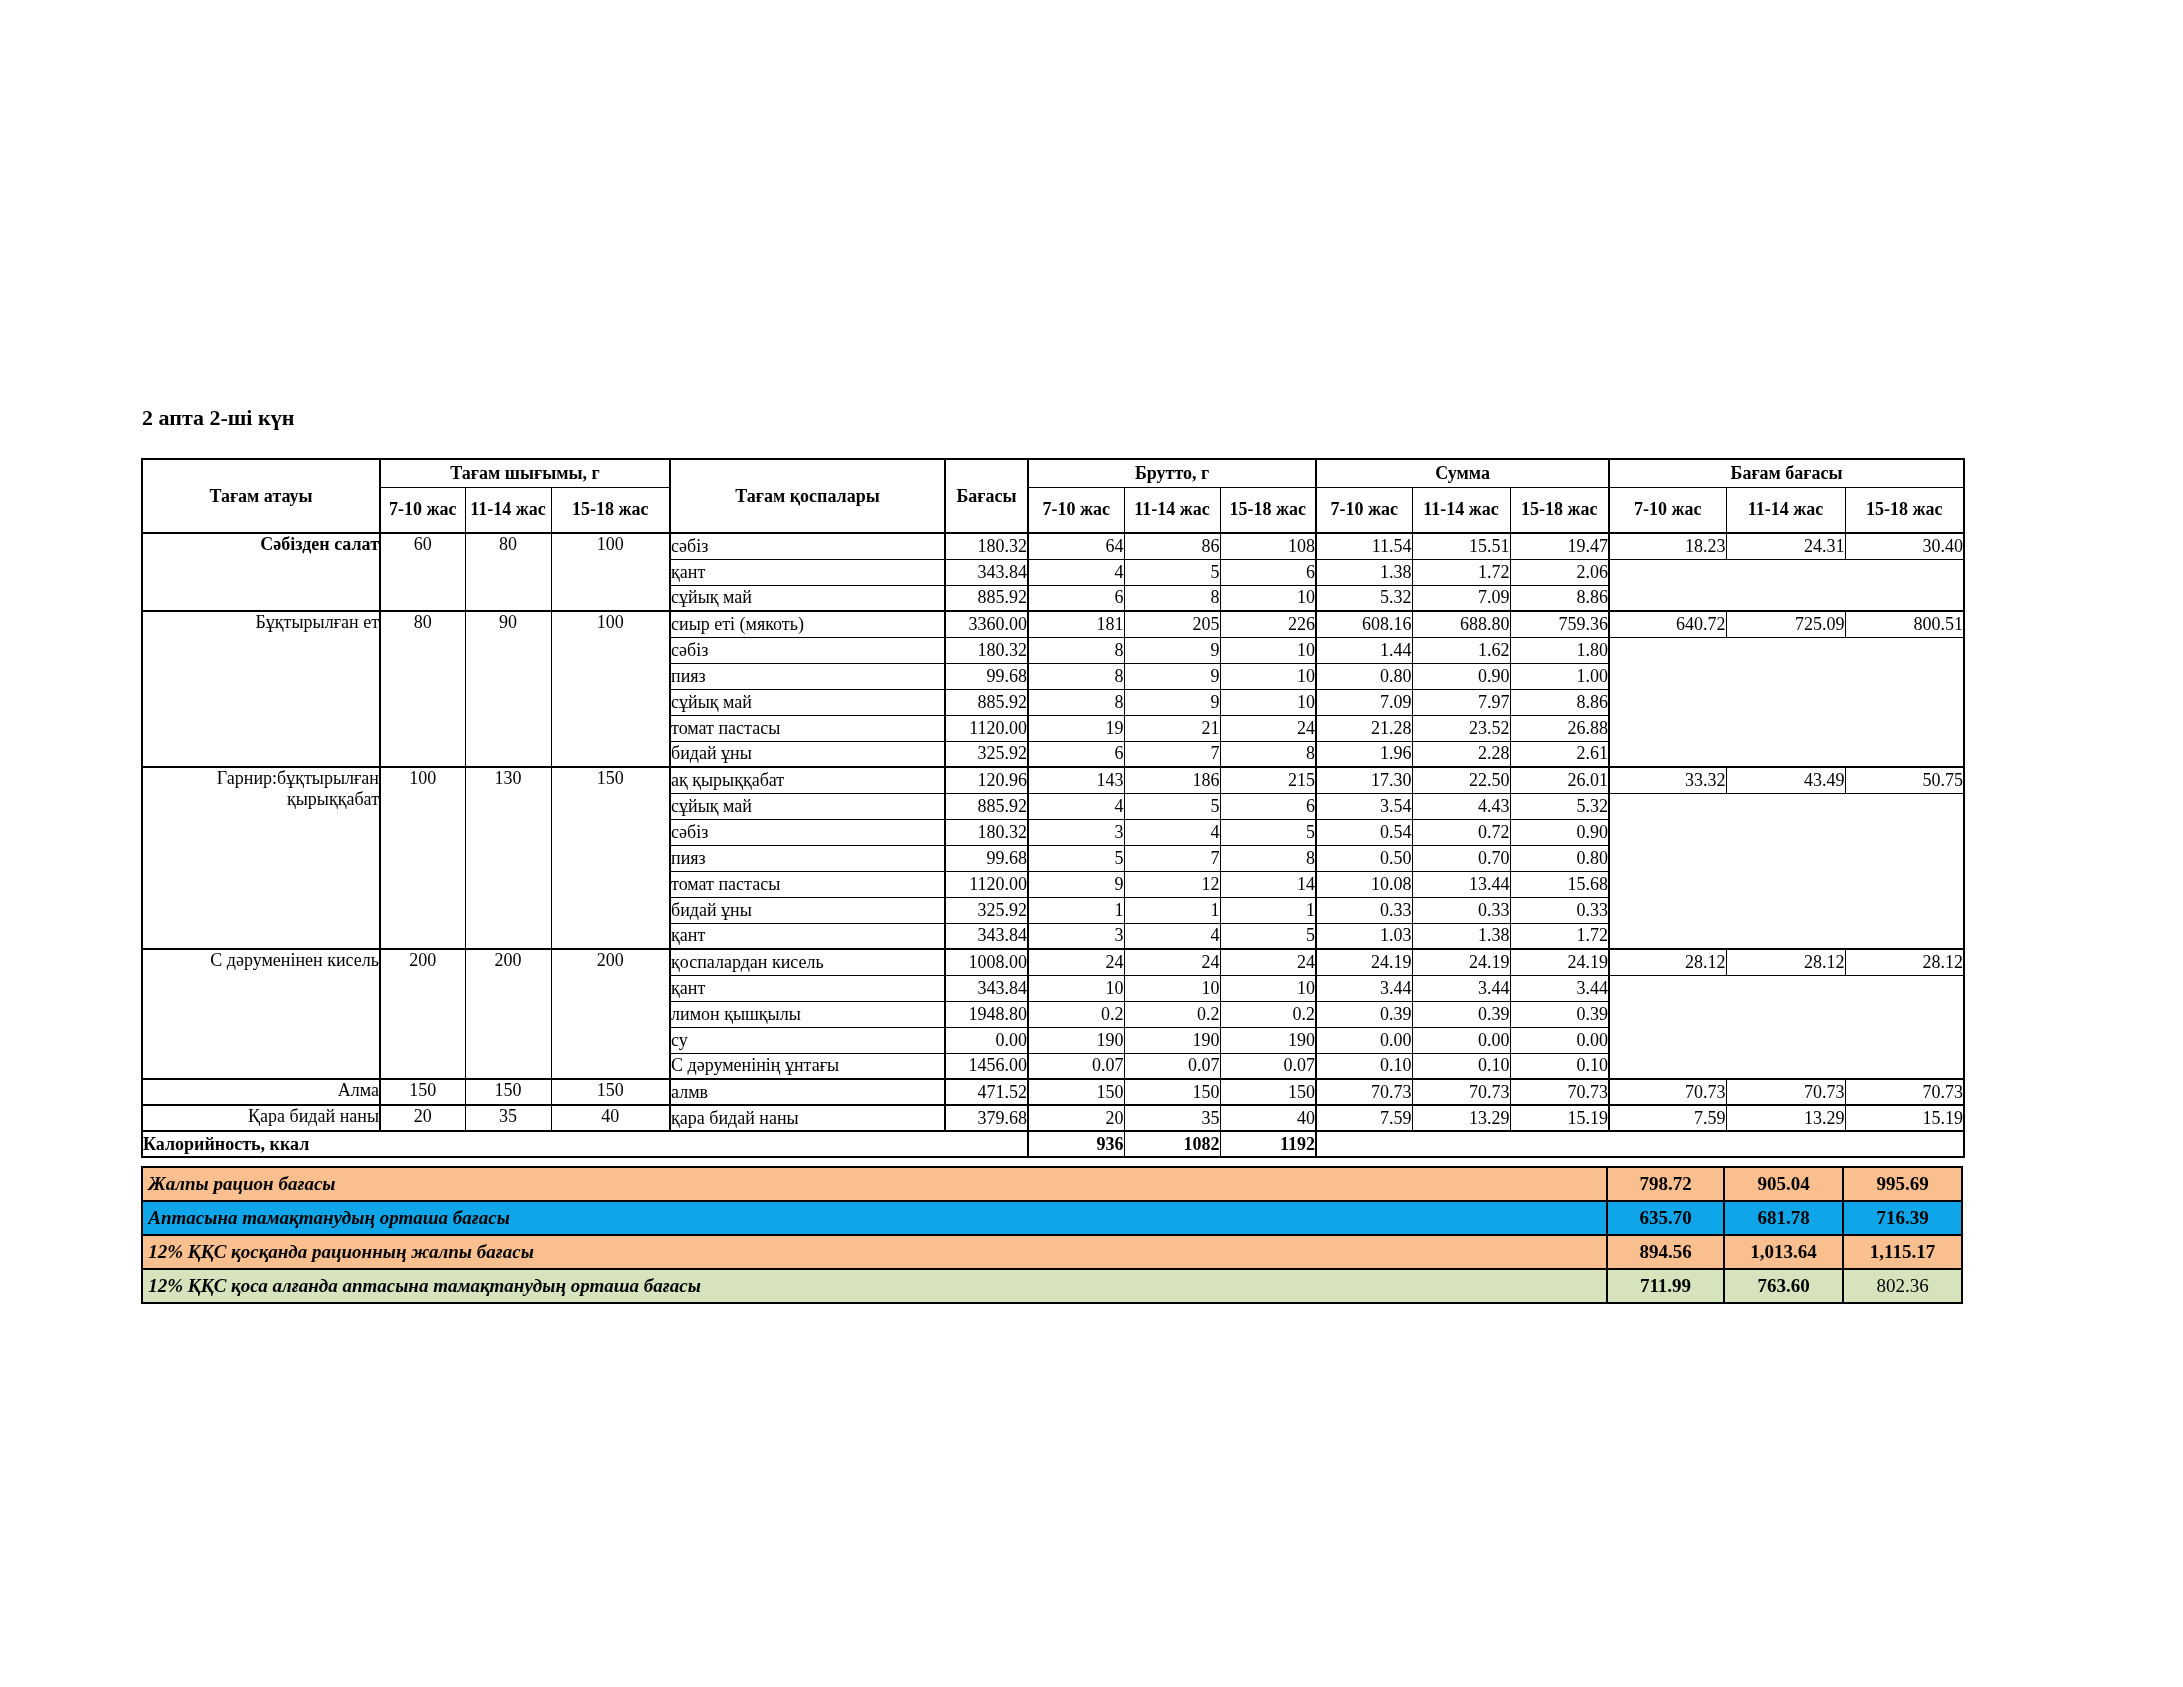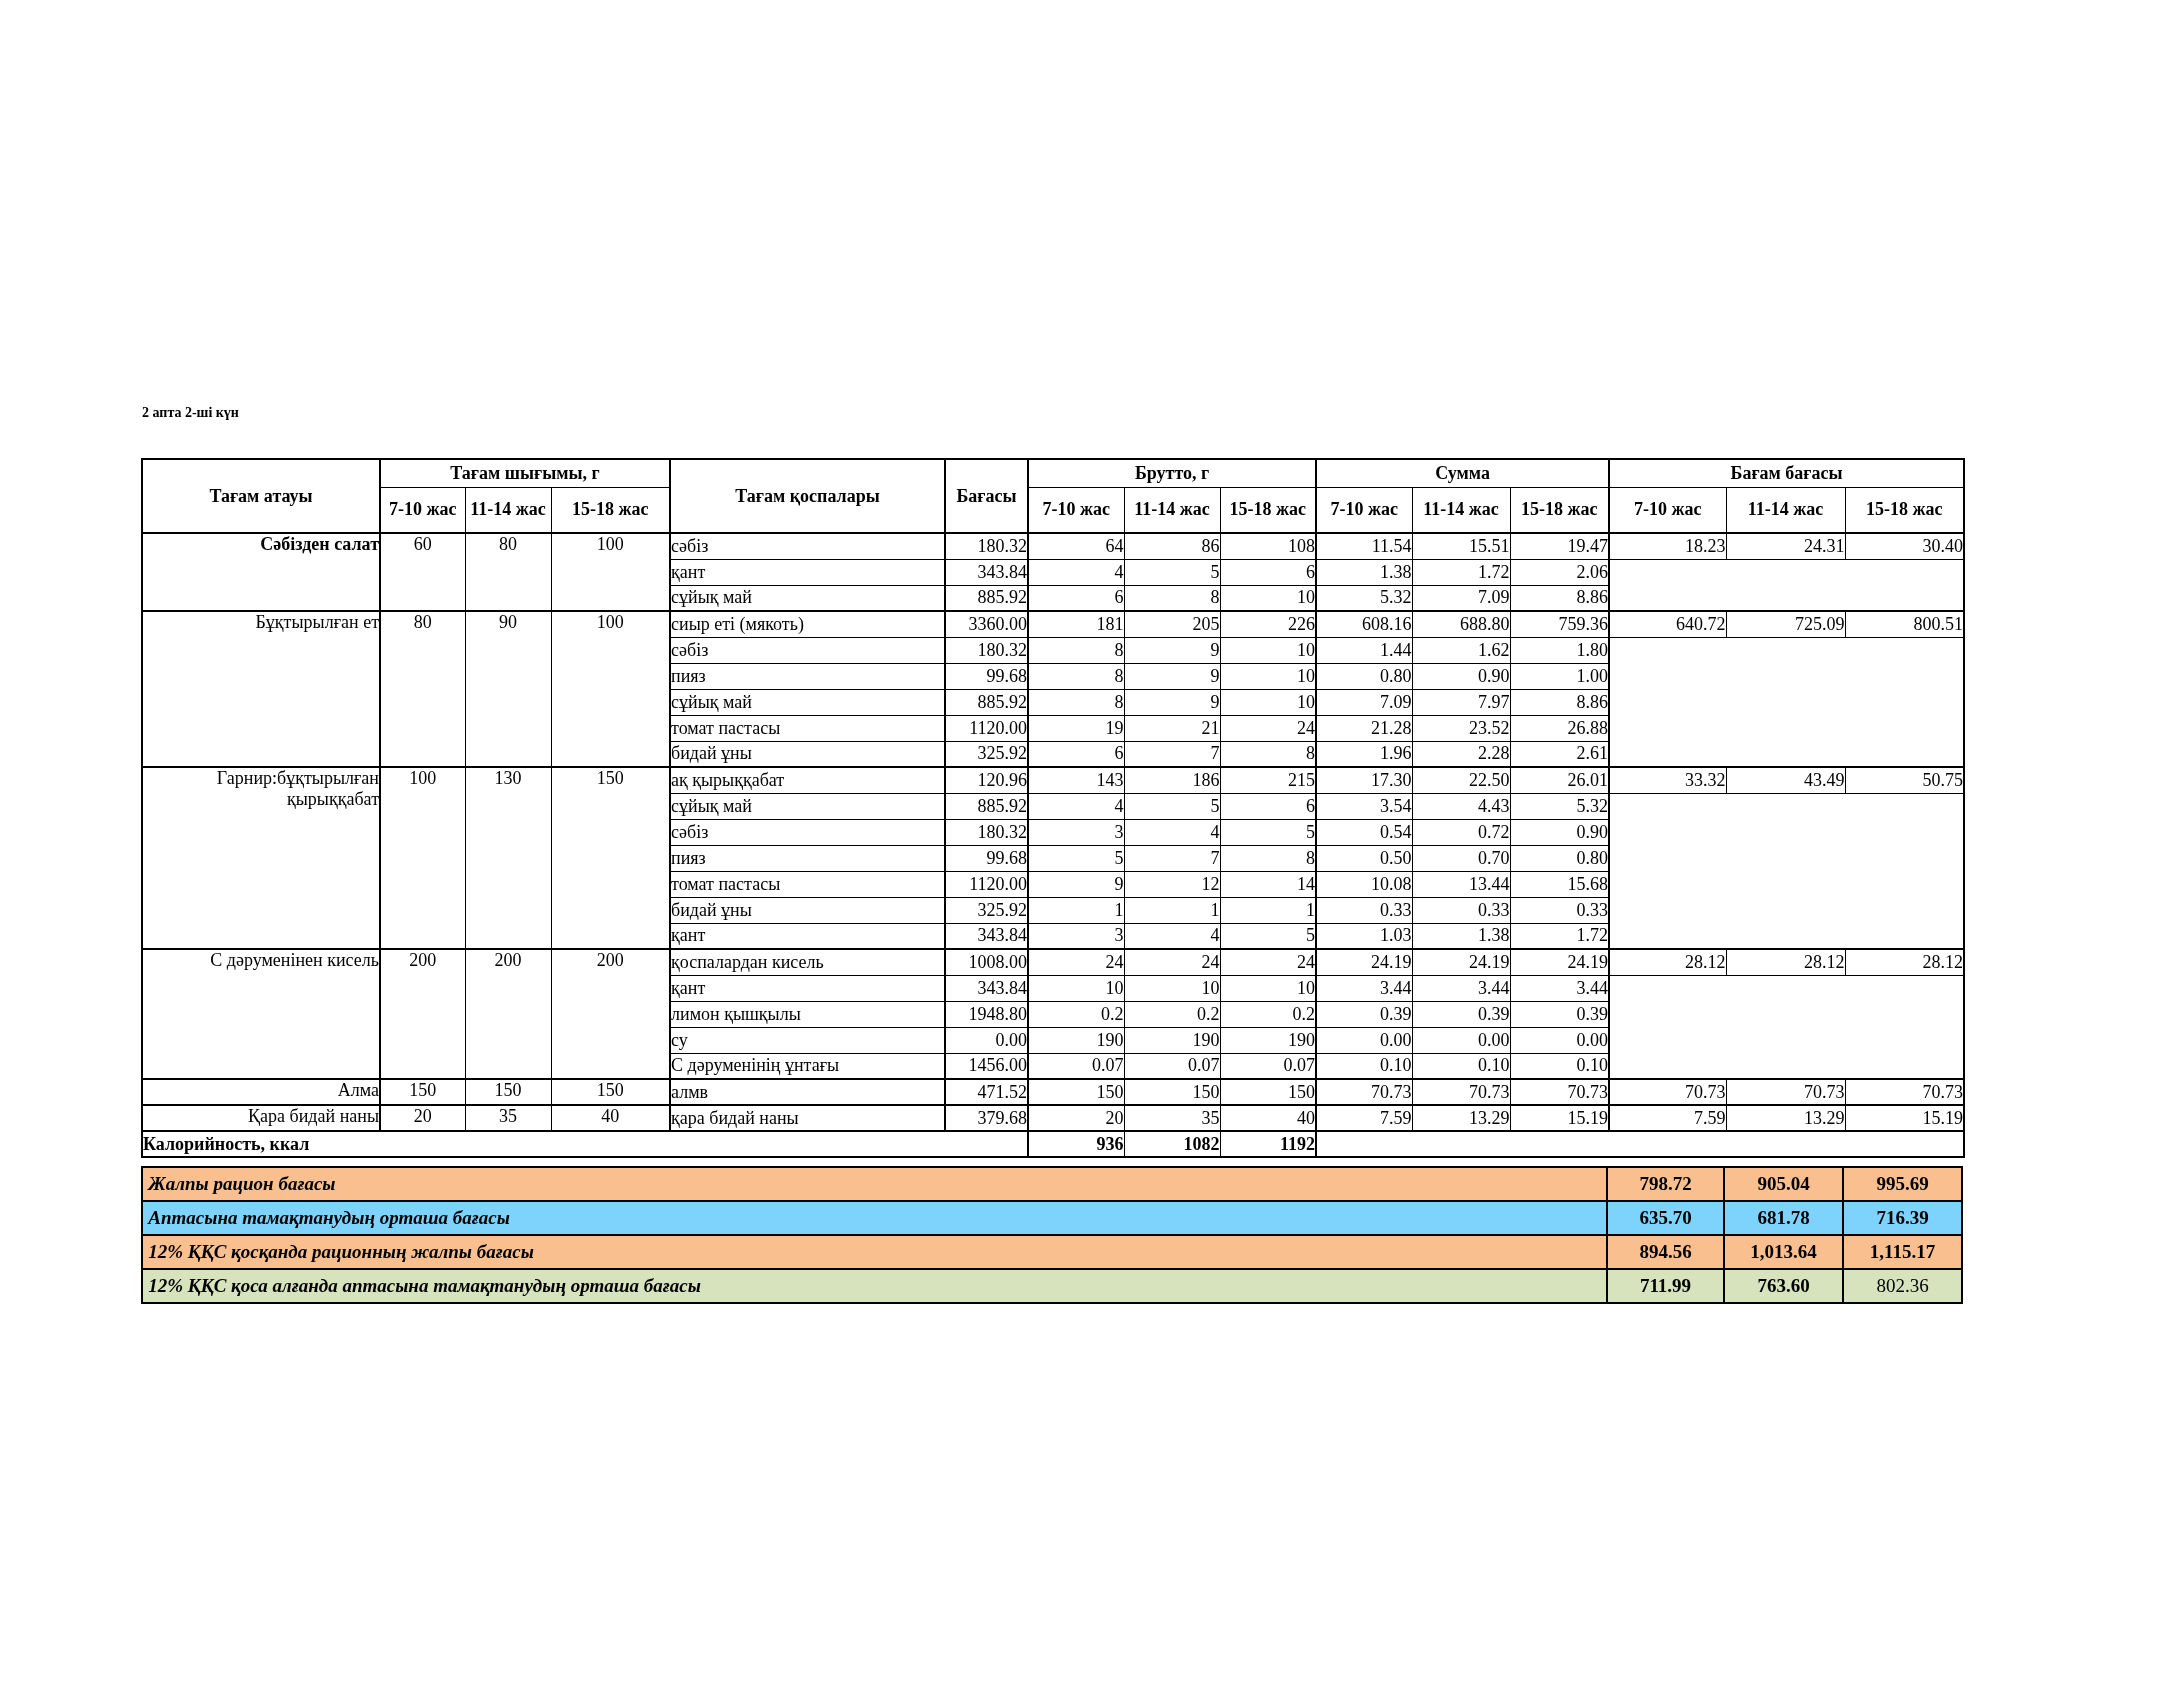--- a/index.html
+++ b/index.html
@@ -7,21 +7,21 @@
     width: 2183px; height: 1687px;
     background: #ffffff;
     font-family: "Liberation Serif", "DejaVu Serif", serif;
     color: #000;
     position: relative;
   }
   .page { position: absolute; inset: 0; }
 
   .title {
     position: absolute; left: 142px; top: 405px;
-    font-size: 14px; font-weight: bold;
+    font-size: 22px; font-weight: bold;
     white-space: nowrap;
   }
 
   
   table.main {
     position: absolute; left: 141px; top: 458px;
     border-collapse: collapse;
     table-layout: fixed;
     width: 1821px;
     border: 2.6px solid #000;
@@ -416,21 +416,21 @@
         <col style="width:119px">
         <col style="width:119px">
     </colgroup>
     <tbody>
       <tr style="background:#FABF8F">
         <td class="lab">Жалпы рацион бағасы</td>
         <td class="val">798.72</td>
         <td class="val">905.04</td>
         <td class="val">995.69</td>
       </tr>
-      <tr style="background:#7dd3fc">
+      <tr style="background:#0ea5e9">
         <td class="lab">Аптасына тамақтанудың орташа бағасы</td>
         <td class="val">635.70</td>
         <td class="val">681.78</td>
         <td class="val">716.39</td>
       </tr>
       <tr style="background:#FABF8F">
         <td class="lab">12% ҚҚС қосқанда рационның жалпы бағасы</td>
         <td class="val">894.56</td>
         <td class="val">1,013.64</td>
         <td class="val">1,115.17</td>

